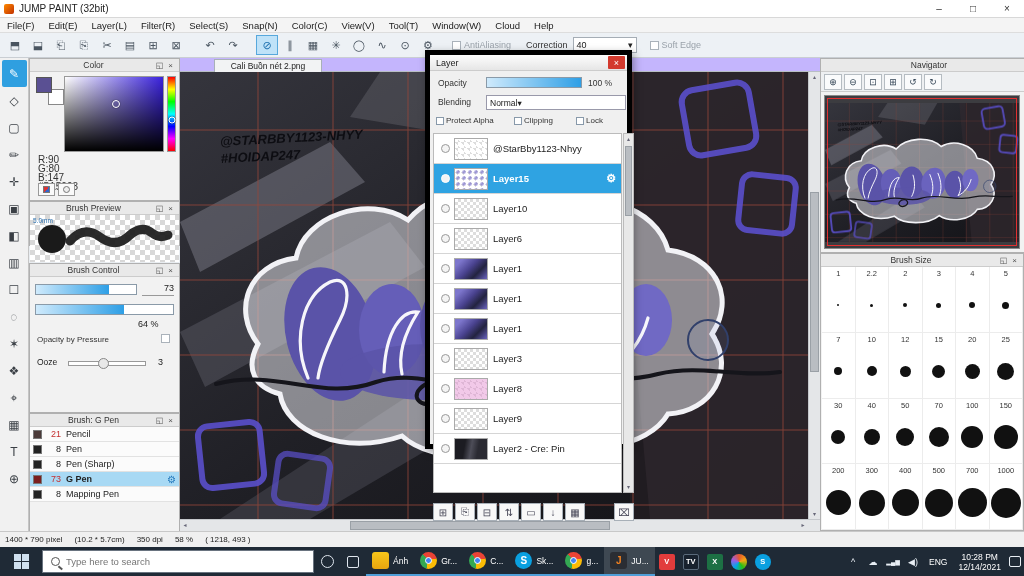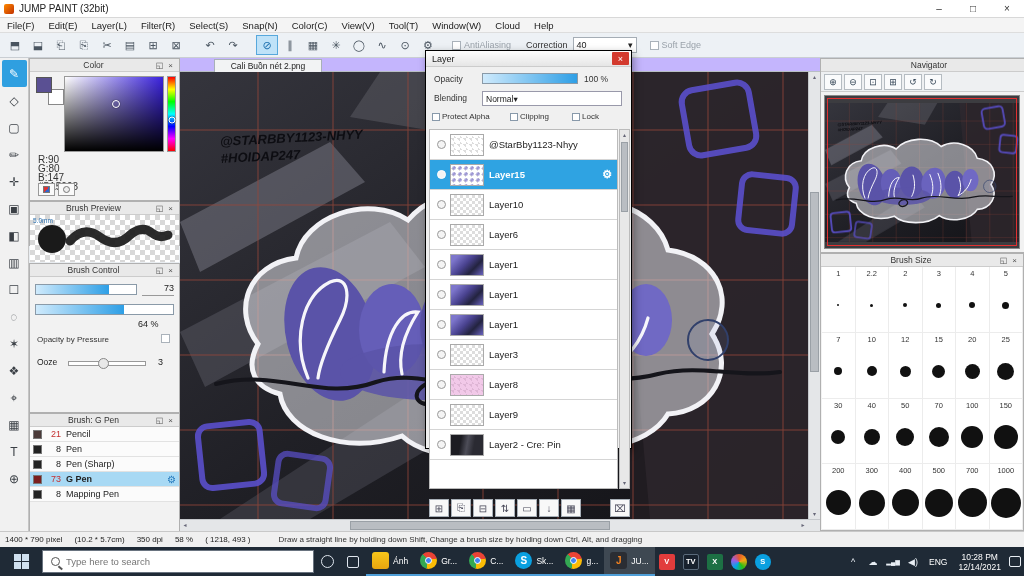--- a/index.html
+++ b/index.html
@@ -84,21 +84,21 @@
 .tab{position:absolute;left:34px;top:1px;width:108px;height:13px;background:#f2f3f4;border:1px solid #a8b0b8;border-bottom:none;font-size:8.5px;display:flex;align-items:center;justify-content:center;white-space:nowrap;overflow:hidden}
 .canvas-view{position:absolute;left:0;top:14px;width:628px;height:447px;background:#222;overflow:hidden}
 .vscroll{position:absolute;right:0;top:14px;width:12px;height:447px;background:#e4e6e8;border-left:1px solid #c5c8cc;font-size:6px;color:#667;text-align:center}
 .vthumb{position:absolute;left:1px;top:120px;width:9px;height:180px;background:#b9bdc2;border:1px solid #9aa0a6}
 .varr{position:absolute;left:0;width:11px;height:10px;line-height:10px}
 .hscroll{position:absolute;left:0;bottom:0;width:640px;height:12px;background:#e4e6e8;border-top:1px solid #c5c8cc;font-size:6px;color:#667}
 .hthumb{position:absolute;left:170px;top:1px;width:260px;height:9px;background:#b9bdc2;border:1px solid #9aa0a6}
 .harr{position:absolute;top:0;width:10px;height:11px;line-height:11px;text-align:center}
 
 
-#layer-window{position:absolute;left:425px;top:50px;width:207px;height:399px;background:#f0f0f0;border:1px solid #000000;box-shadow:2px 3px 8px rgba(0,0,0,.35);z-index:40}
+#layer-window{position:absolute;left:425px;top:50px;width:207px;height:399px;background:#f0f0f0;border:5px solid #000000;box-shadow:2px 3px 8px rgba(0,0,0,.35);z-index:40}
 .lw-title{height:16px;background:linear-gradient(#fdfdfd,#e6e6e6);border-bottom:1px solid #ccc;display:flex;align-items:center;padding-left:6px;font-size:9px}
 .lw-close{margin-left:auto;width:17px;height:13px;background:#d33a2e;color:#fff;display:flex;align-items:center;justify-content:center;font-size:9px;margin-right:2px;border-radius:1px}
 .lw-lab{position:absolute;font-size:8.5px;color:#333}
 .lw-select{position:absolute;left:56px;top:40px;width:140px;height:15px;background:#fff;border:1px solid #99a;display:flex;align-items:center;padding:0 3px;font-size:8.5px}
 .lwcb{width:8px;height:8px;border:1px solid #8899aa;background:#fff;display:inline-block;margin-right:2px;vertical-align:-1px}
 .lw-cbl{position:absolute;top:61px;font-size:8px;color:#333;display:flex;align-items:center}
 .lw-list{position:absolute;left:3px;top:78px;width:189px;height:360px;background:#fff;border:1px solid #bbb}
 .layer-row{height:30px;display:flex;align-items:center;border-bottom:1px solid #d5d5d5;background:#fff;padding:0 3px;font-size:9.5px}
 .layer-row.sel{background:#2fa3e2;color:#fff;font-weight:bold}
 .eye{width:9px;height:9px;border:1px solid #999;border-radius:50%;margin:0 4px;background:#f4f4f4;flex:none}
@@ -729,21 +729,20 @@
         </div>
     </div>
   </div>
 
   <div id="statusbar">
     <span>1400 * 790 pixel</span>
     <span>(10.2 * 5.7cm)</span>
     <span>350 dpi</span>
     <span>58 %</span>
     <span>( 1218, 493 )</span>
-    <span class="sb-hint">Draw a straight line by holding down Shift, Change a brush size by holding down Ctrl, Alt, and dragging</span>
   </div>
 
   <div id="taskbar">
     <span class="start">
       <span class="winlogo">
           <span></span>
           <span></span>
           <span></span>
           <span></span>
         </span>

